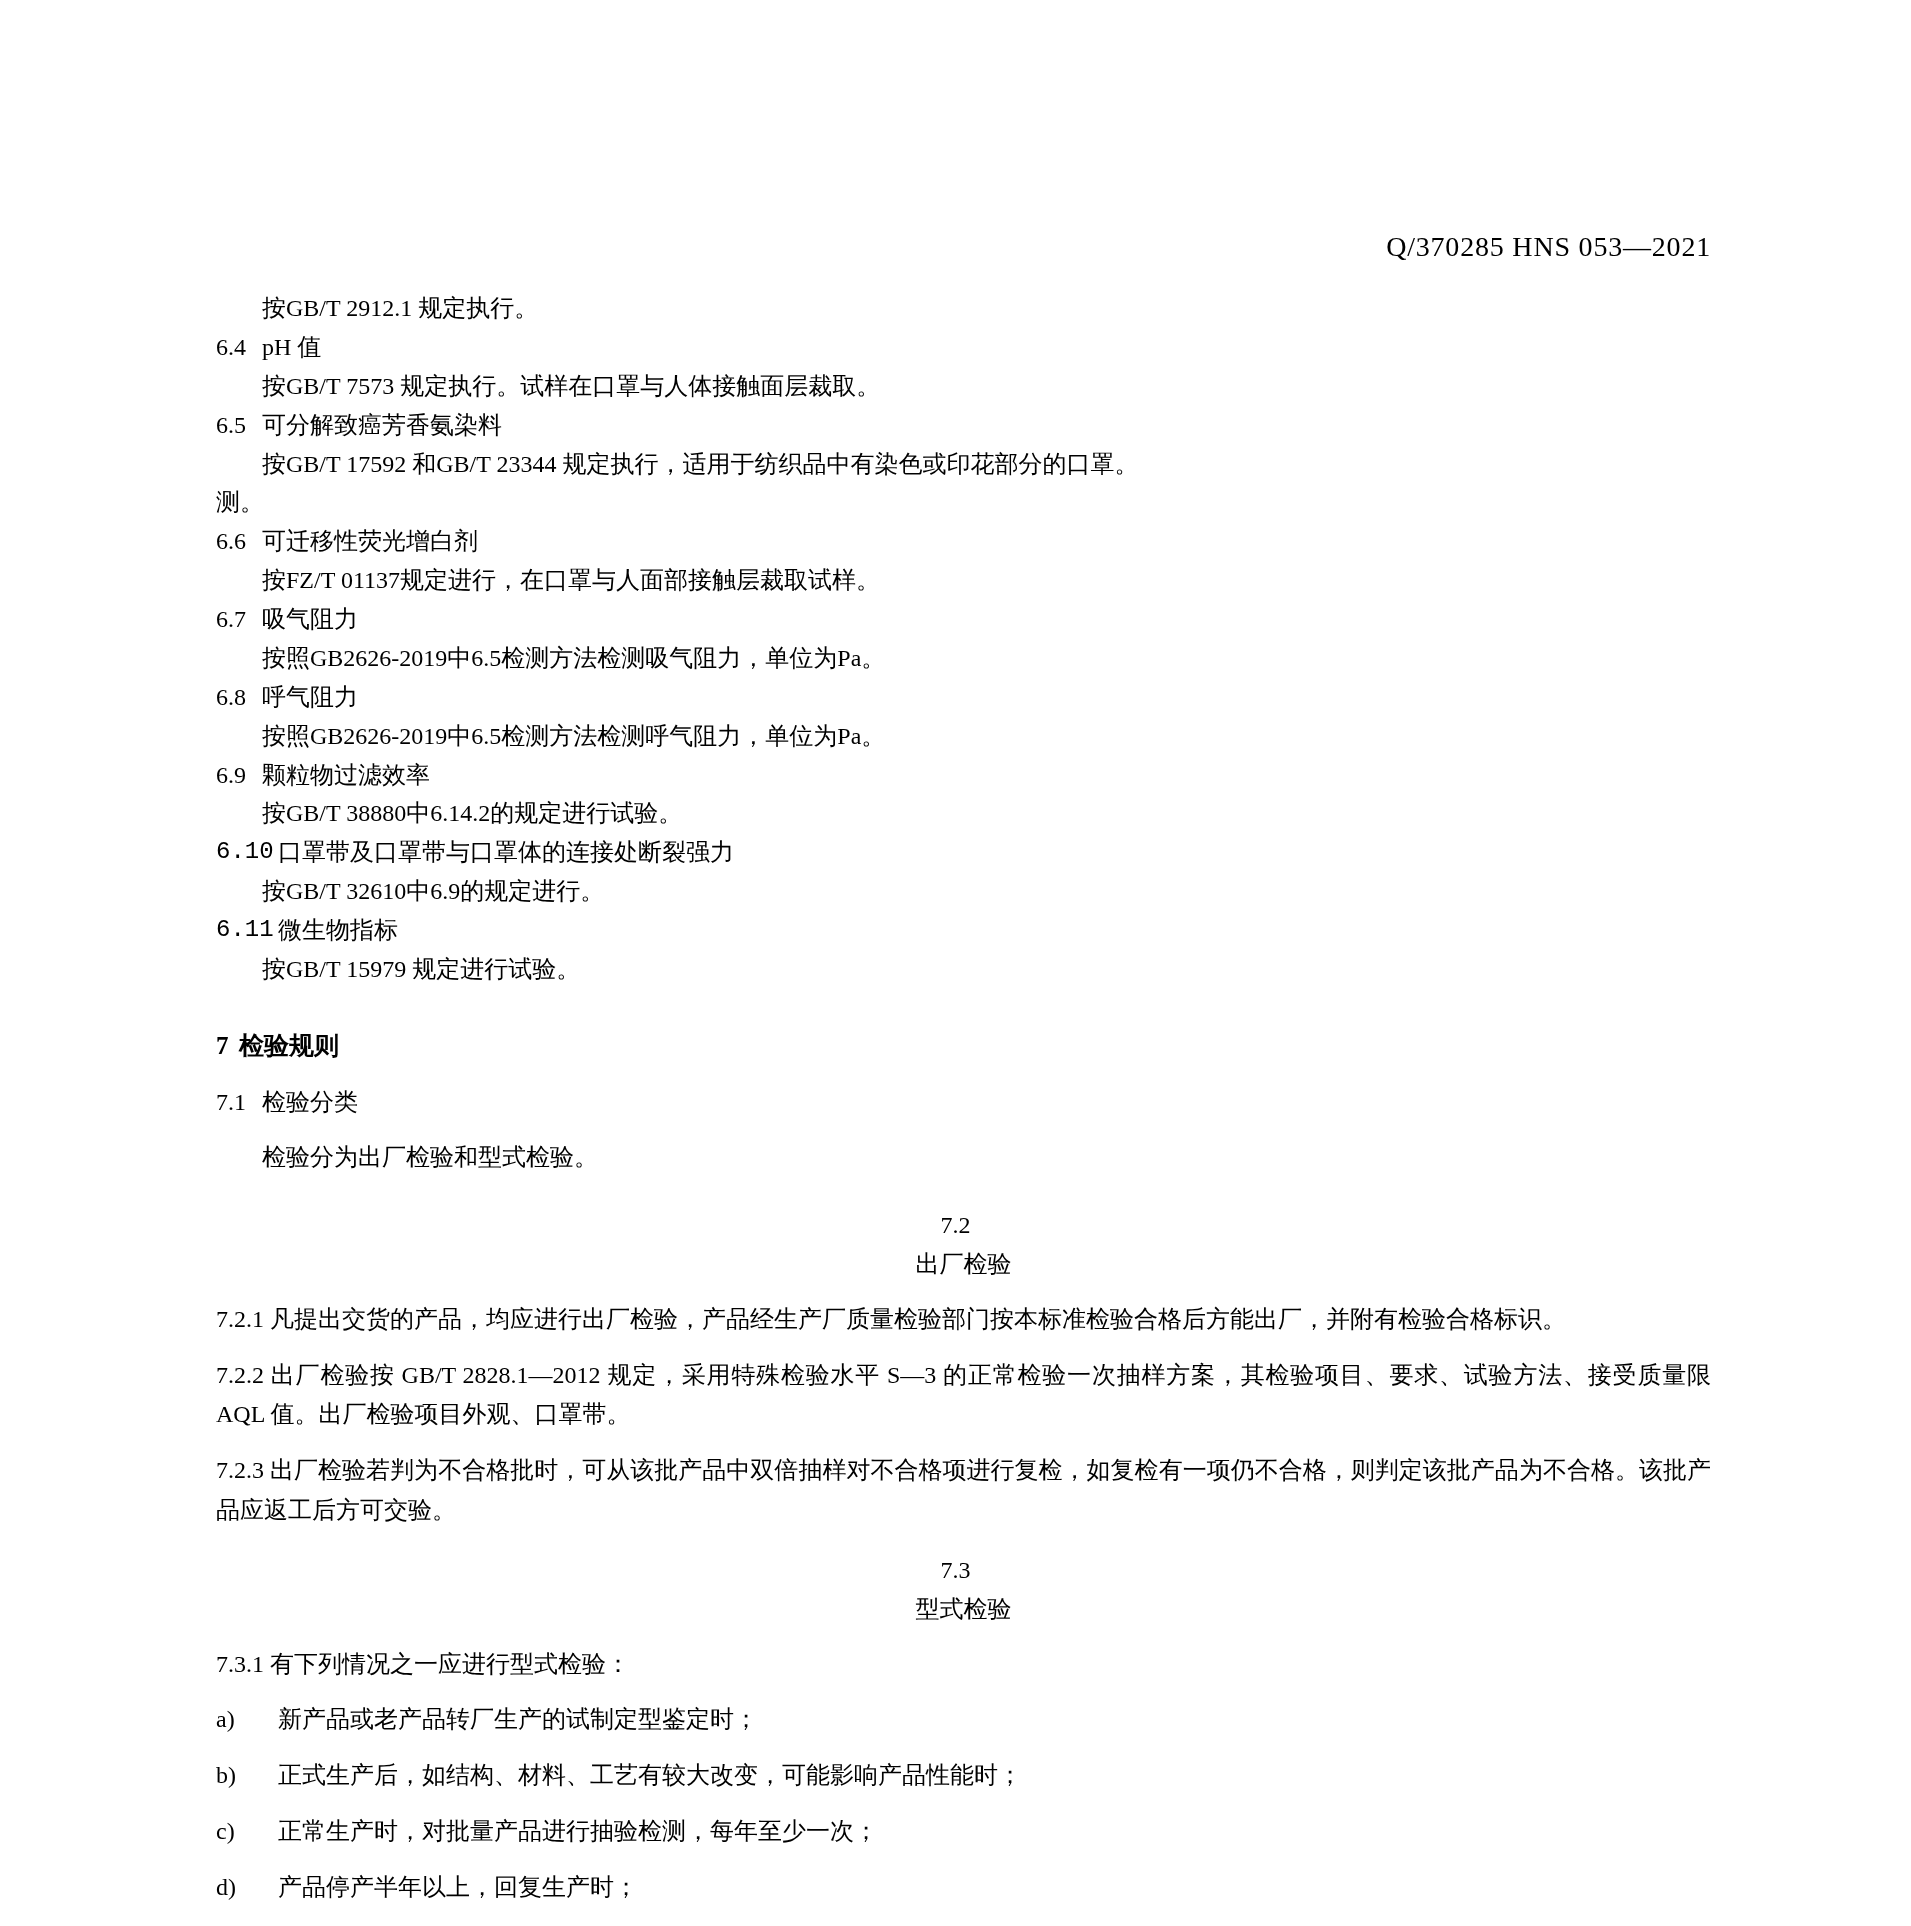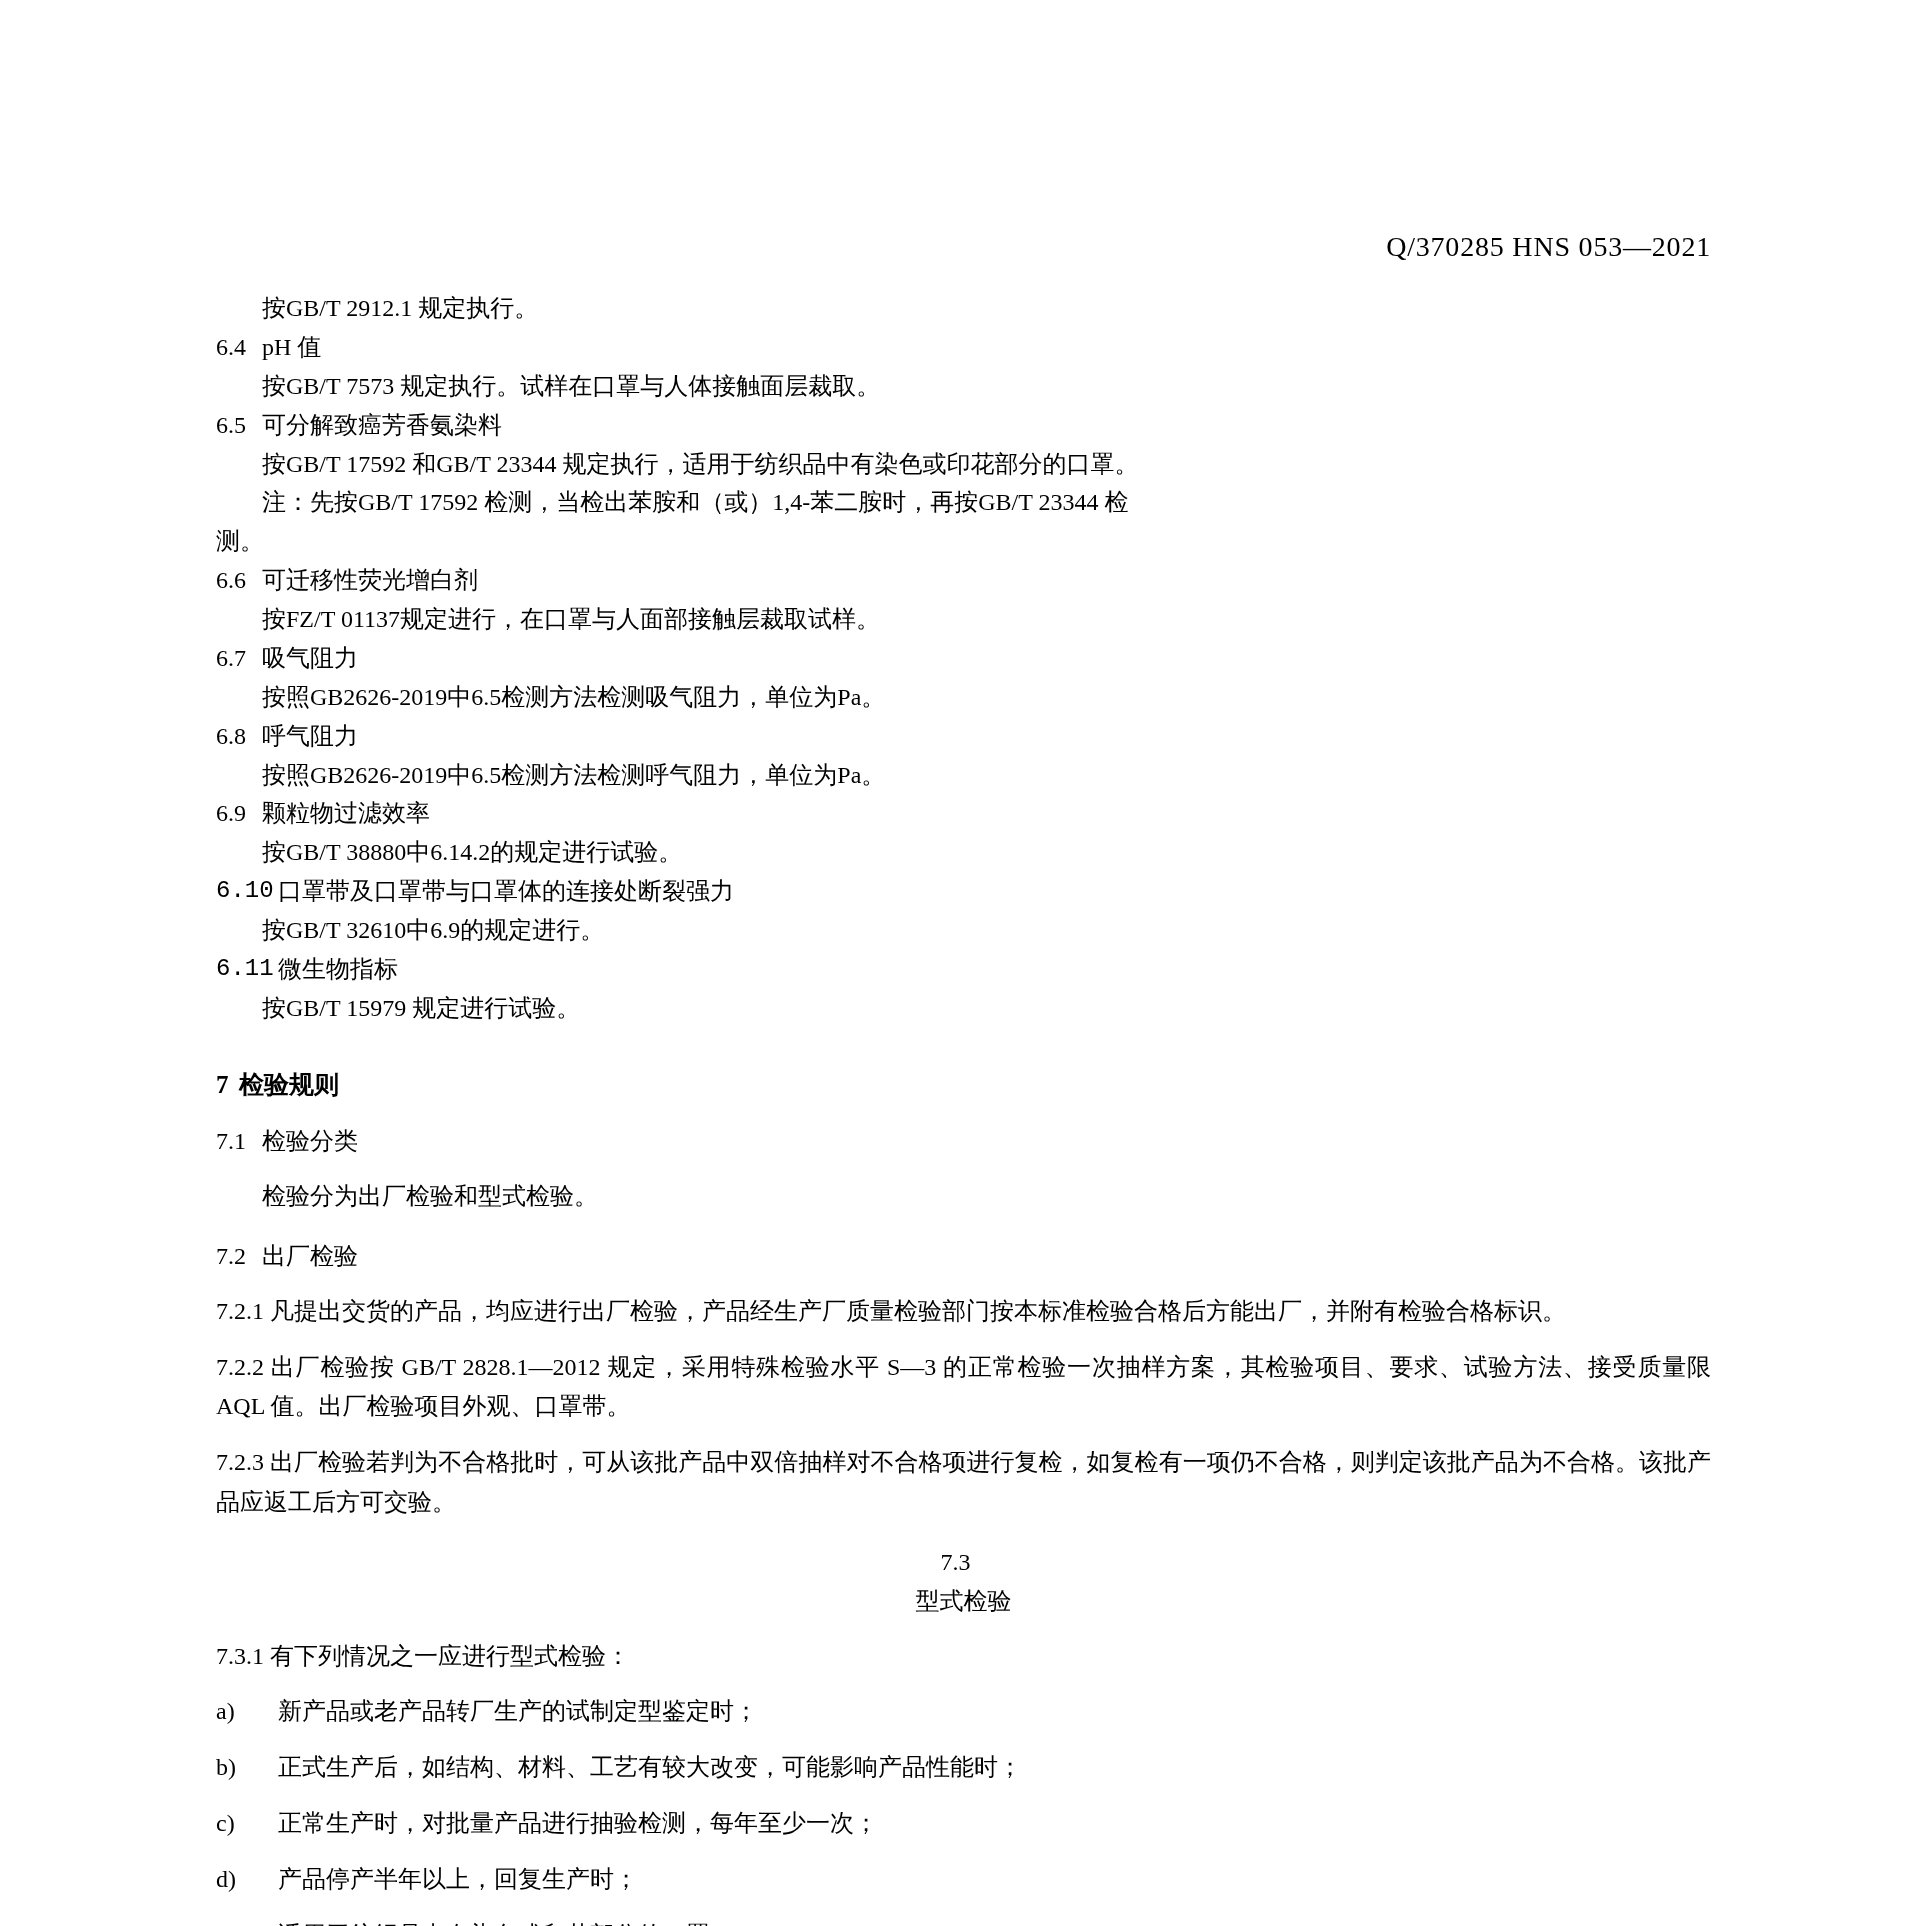--- a/index.html
+++ b/index.html
@@ -119,21 +119,20 @@
       <span class="clause-num">6.4</span>
       <span class="clause-text">pH 值</span>
     </div>
     <span class="l body-line">按GB/T 7573 规定执行。试样在口罩与人体接触面层裁取。</span>
 
     <div class="clause-head">
       <span class="clause-num">6.5</span>
       <span class="clause-text">可分解致癌芳香氨染料</span>
     </div>
     <span class="l body-line">按GB/T 17592 和GB/T 23344 规定执行，适用于纺织品中有染色或印花部分的口罩。</span>
-    <span class="l body-line">注：先按GB/T 17592 检测，当检出苯胺和（或）1,4-苯二胺时，再按GB/T 23344 检</span>
     <span class="l body-line hang">测。</span>
 
     <div class="clause-head">
       <span class="clause-num">6.6</span>
       <span class="clause-text">可迁移性荧光增白剂</span>
     </div>
     <span class="l body-line">按FZ/T 01137规定进行，在口罩与人面部接触层裁取试样。</span>
 
     <div class="clause-head">
       <span class="clause-num">6.7</span>
@@ -171,21 +170,21 @@
       <span class="sec-num">7</span>
       <span>检验规则</span>
     </div>
 
     <div class="clause-head" style="margin-top:17px;">
       <span class="clause-num">7.1</span>
       <span class="clause-text">检验分类</span>
     </div>
     <span class="l para para-indent">检验分为出厂检验和型式检验。</span>
 
-    <div class="clause-head" style="margin-top:20px;">
+    <div class="clause-head" style="margin-top:28px;flex-direction:column;">
       <span class="clause-num">7.2</span>
       <span class="clause-text">出厂检验</span>
     </div>
 
     <span class="l para">7.2.1 凡提出交货的产品，均应进行出厂检验，产品经生产厂质量检验部门按本标准检验合格后方能出厂，并附有检验合格标识。</span>
     <span class="l para">7.2.2 出厂检验按 GB/T 2828.1—2012 规定，采用特殊检验水平 S—3 的正常检验一次抽样方案，其检验项目、要求、试验方法、接受质量限 AQL 值。出厂检验项目外观、口罩带。</span>
     <span class="l para">7.2.3 出厂检验若判为不合格批时，可从该批产品中双倍抽样对不合格项进行复检，如复检有一项仍不合格，则判定该批产品为不合格。该批产品应返工后方可交验。</span>
 
     <div class="clause-head" style="margin-top:20px;flex-direction:column;">
       <span class="clause-num">7.3</span>

